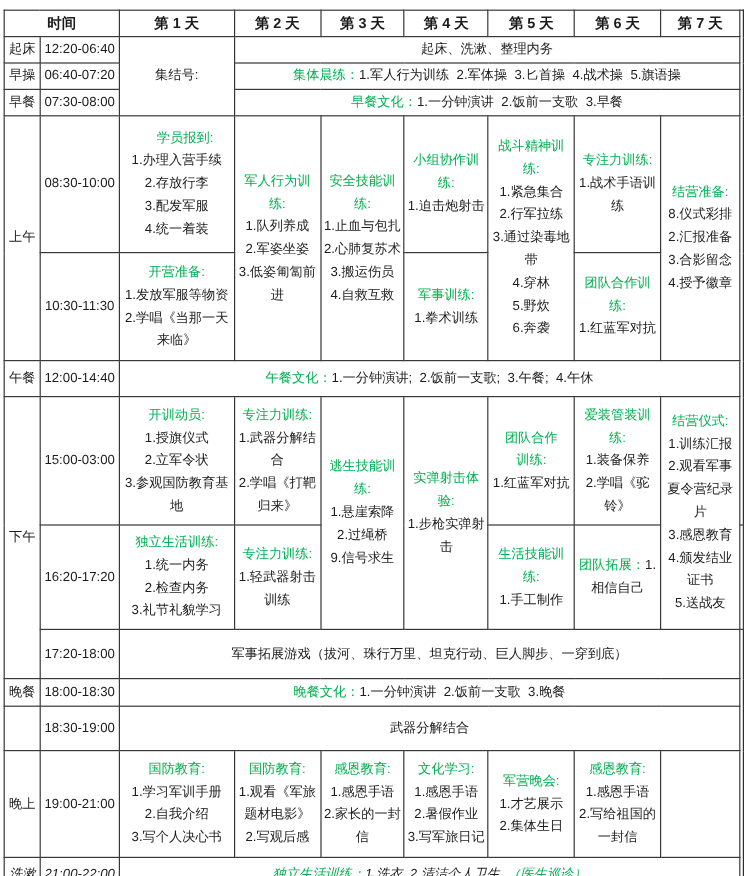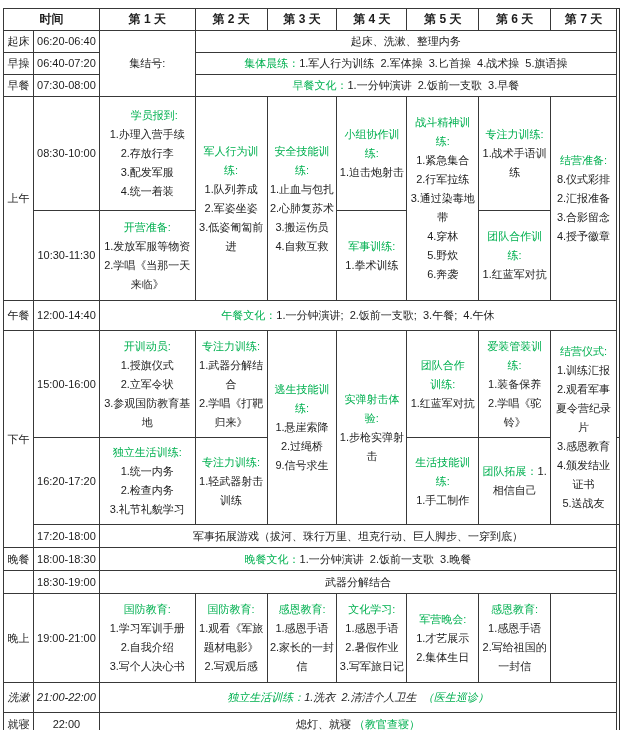--- a/index.html
+++ b/index.html
@@ -84,21 +84,21 @@
           </td>
           <td>
             <div class="ln"><span>第 7 天</span></div>
           </td>
         </tr>
         <tr style="height: 22px;">
           <td class="rlabel">
             <div class="ln"><span>起床</span></div>
           </td>
           <td class="time">
-            <div class="ln"><span>06:20-06:40</span></div>
+            <div class="ln"><span>12:20-06:40</span></div>
           </td>
           <td rowspan="3">
             <div class="ln"><span>集结号:</span></div>
           </td>
           <td colspan="6" class="banner">
             <div class="ln"><span>起床、洗漱、整理内务</span></div>
           </td>
         </tr>
         <tr style="height: 22px;">
           <td class="rlabel">
@@ -201,21 +201,21 @@
           </td>
           <td colspan="7" class="banner">
             <div class="ln"><span class="green" style="color: rgb(0, 176, 80);">午餐文化：</span><span>1.一分钟演讲;  2.饭前一支歌;  3.午餐;  4.午休</span></div>
           </td>
         </tr>
         <tr style="height: 107px;">
           <td rowspan="3" class="rlabel">
             <div class="ln"><span>下午</span></div>
           </td>
           <td class="time">
-            <div class="ln"><span>15:00-16:00</span></div>
+            <div class="ln"><span>15:00-03:00</span></div>
           </td>
           <td>
             <div class="ln"><span class="green" style="color: rgb(0, 176, 80);">开训动员:</span></div>
             <div class="ln"><span>1.授旗仪式</span></div>
             <div class="ln"><span>2.立军令状</span></div>
             <div class="ln"><span>3.参观国防教育基地</span></div>
           </td>
           <td>
             <div class="ln"><span class="green" style="color: rgb(0, 176, 80);">专注力训练:</span></div>
             <div class="ln"><span>1.武器分解结合</span></div>
@@ -268,40 +268,40 @@
           <td>
             <div class="ln"><span class="green" style="color: rgb(0, 176, 80);">生活技能训练:</span></div>
             <div class="ln"><span>1.手工制作</span></div>
           </td>
           <td>
             <div class="ln"><span class="green" style="color: rgb(0, 176, 80);">团队拓展：</span><span>1.</span></div>
             <div class="ln"><span>相信自己</span></div>
           </td>
           <td></td>
         </tr>
+        <tr style="height: 41px;">
+          <td class="time">
+            <div class="ln"><span>17:20-18:00</span></div>
+          </td>
+          <td colspan="7" class="banner">
+            <div class="ln"><span>军事拓展游戏（拔河、珠行万里、坦克行动、巨人脚步、一穿到底）</span></div>
+          </td>
+        </tr>
         <tr style="height: 23px;">
-          <td class="time">
-            <div class="ln"><span>17:20-18:00</span></div>
-          </td>
-          <td colspan="7" class="banner">
-            <div class="ln"><span>军事拓展游戏（拔河、珠行万里、坦克行动、巨人脚步、一穿到底）</span></div>
-          </td>
-        </tr>
-        <tr style="height: 23px;">
           <td class="rlabel">
             <div class="ln"><span>晚餐</span></div>
           </td>
           <td class="time">
             <div class="ln"><span>18:00-18:30</span></div>
           </td>
           <td colspan="7" class="banner">
             <div class="ln"><span class="green" style="color: rgb(0, 176, 80);">晚餐文化：</span><span>1.一分钟演讲  2.饭前一支歌  3.晚餐</span></div>
           </td>
         </tr>
-        <tr style="height: 23px;">
+        <tr style="height: 37px;">
           <td class="rlabel"></td>
           <td class="time">
             <div class="ln"><span>18:30-19:00</span></div>
           </td>
           <td colspan="7" class="banner">
             <div class="ln"><span>武器分解结合</span></div>
           </td>
         </tr>
         <tr style="height: 89px;">
           <td class="rlabel">

